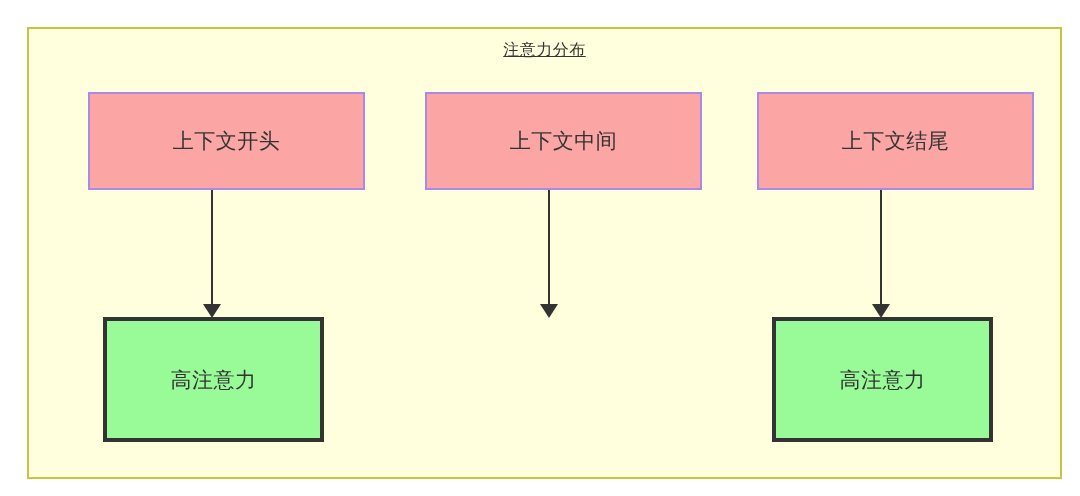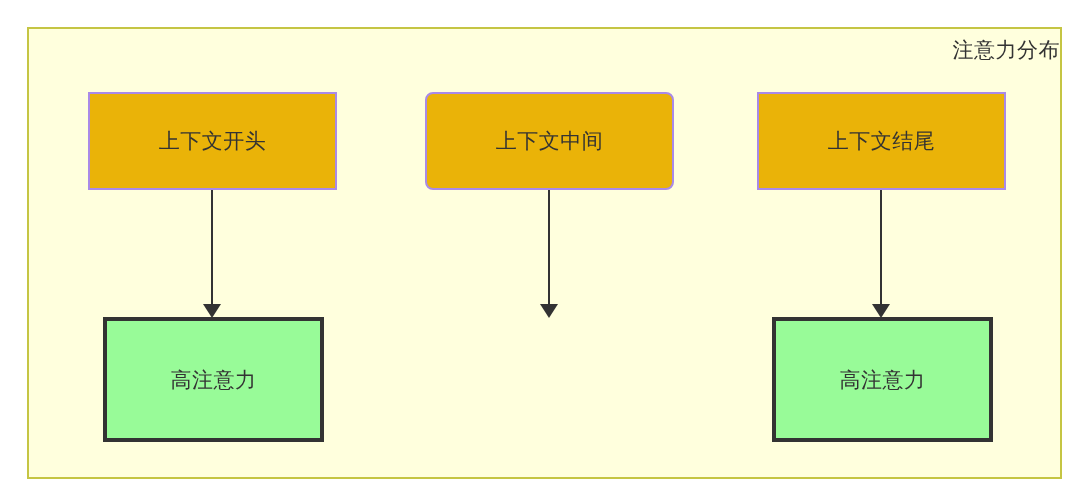--- a/index.html
+++ b/index.html
@@ -31,44 +31,45 @@
     background: #ffffdd;
     border: 2px solid #c5c543;
     box-sizing: border-box;
   }
 
   .subgraph-title {
     position: absolute;
     left: 0;
     top: 8px;
     width: 100%;
-    text-align: right;
-    font-size: 21px;
+    text-align: center;
+    font-size: 16px;
     color: #333333;
     line-height: 26px;
     letter-spacing: 0.5px;
+    text-decoration: underline;
   }
 
   
   .node {
     position: absolute;
     box-sizing: border-box;
     display: flex;
     align-items: center;
     justify-content: center;
     font-size: 21px;
     color: #333333;
     letter-spacing: 0.5px;
     text-align: center;
   }
 
   .node.source {
-    background: #eab308;
+    background: #fca5a5;
     border: 2px solid #a98ae8;
-    width: 249px;
+    width: 277px;
     height: 98px;
     top: 92px;
   }
 
   .node.result {
     width: 221px;
     height: 125px;
     top: 317px;
     border: 4px solid #333333;
   }
@@ -76,21 +77,21 @@
   .node.result.high {
     background: #98fb98;
   }
 
   .node.result.low {
     background: #fb9295;
   }
 
   
   .col1.source { left: 88px; }
-  .col2.source { left: 425px; border-radius: 8px; }
+  .col2.source { left: 425px; }
   .col3.source { left: 757px; }
 
   .col1.result { left: 103px; }
   .col2.result { left: 440px; }
   .col3.result { left: 772px; }
 
   
   .arrow {
     position: absolute;
     top: 190px;

